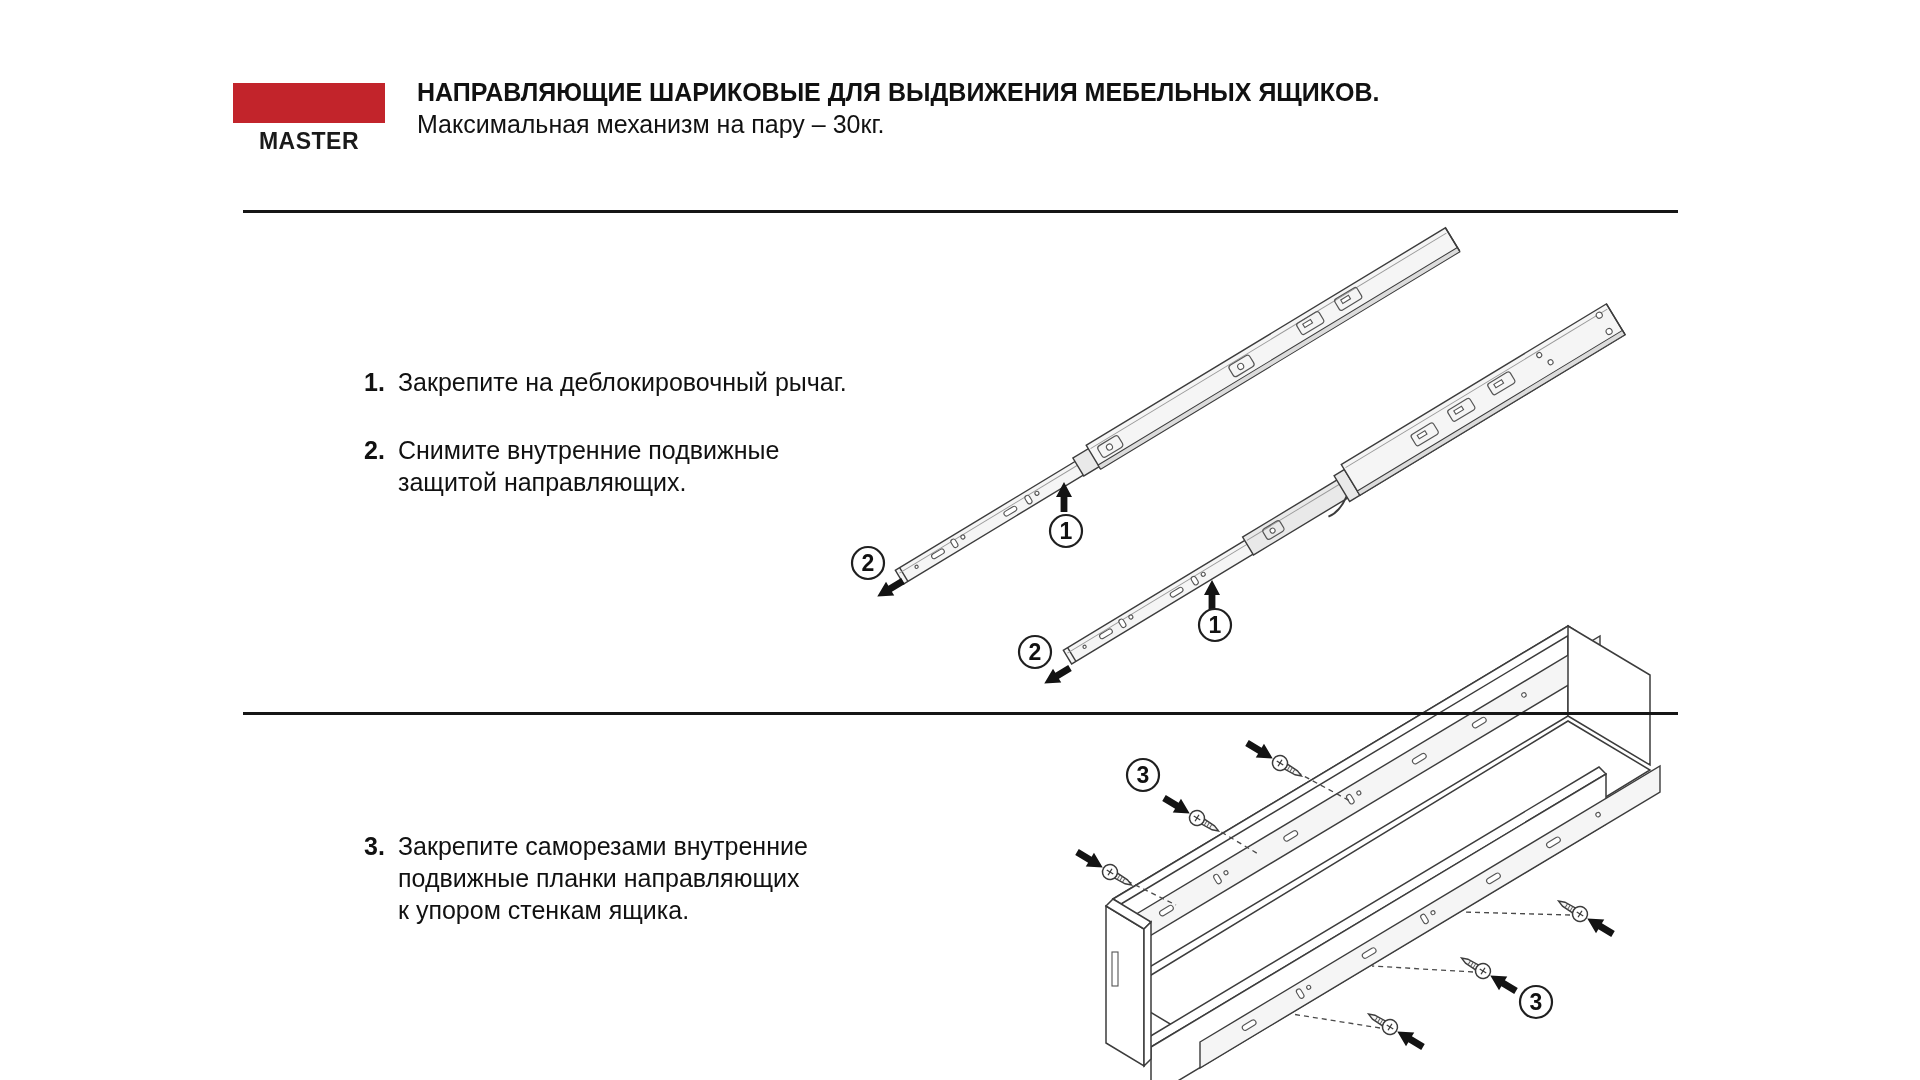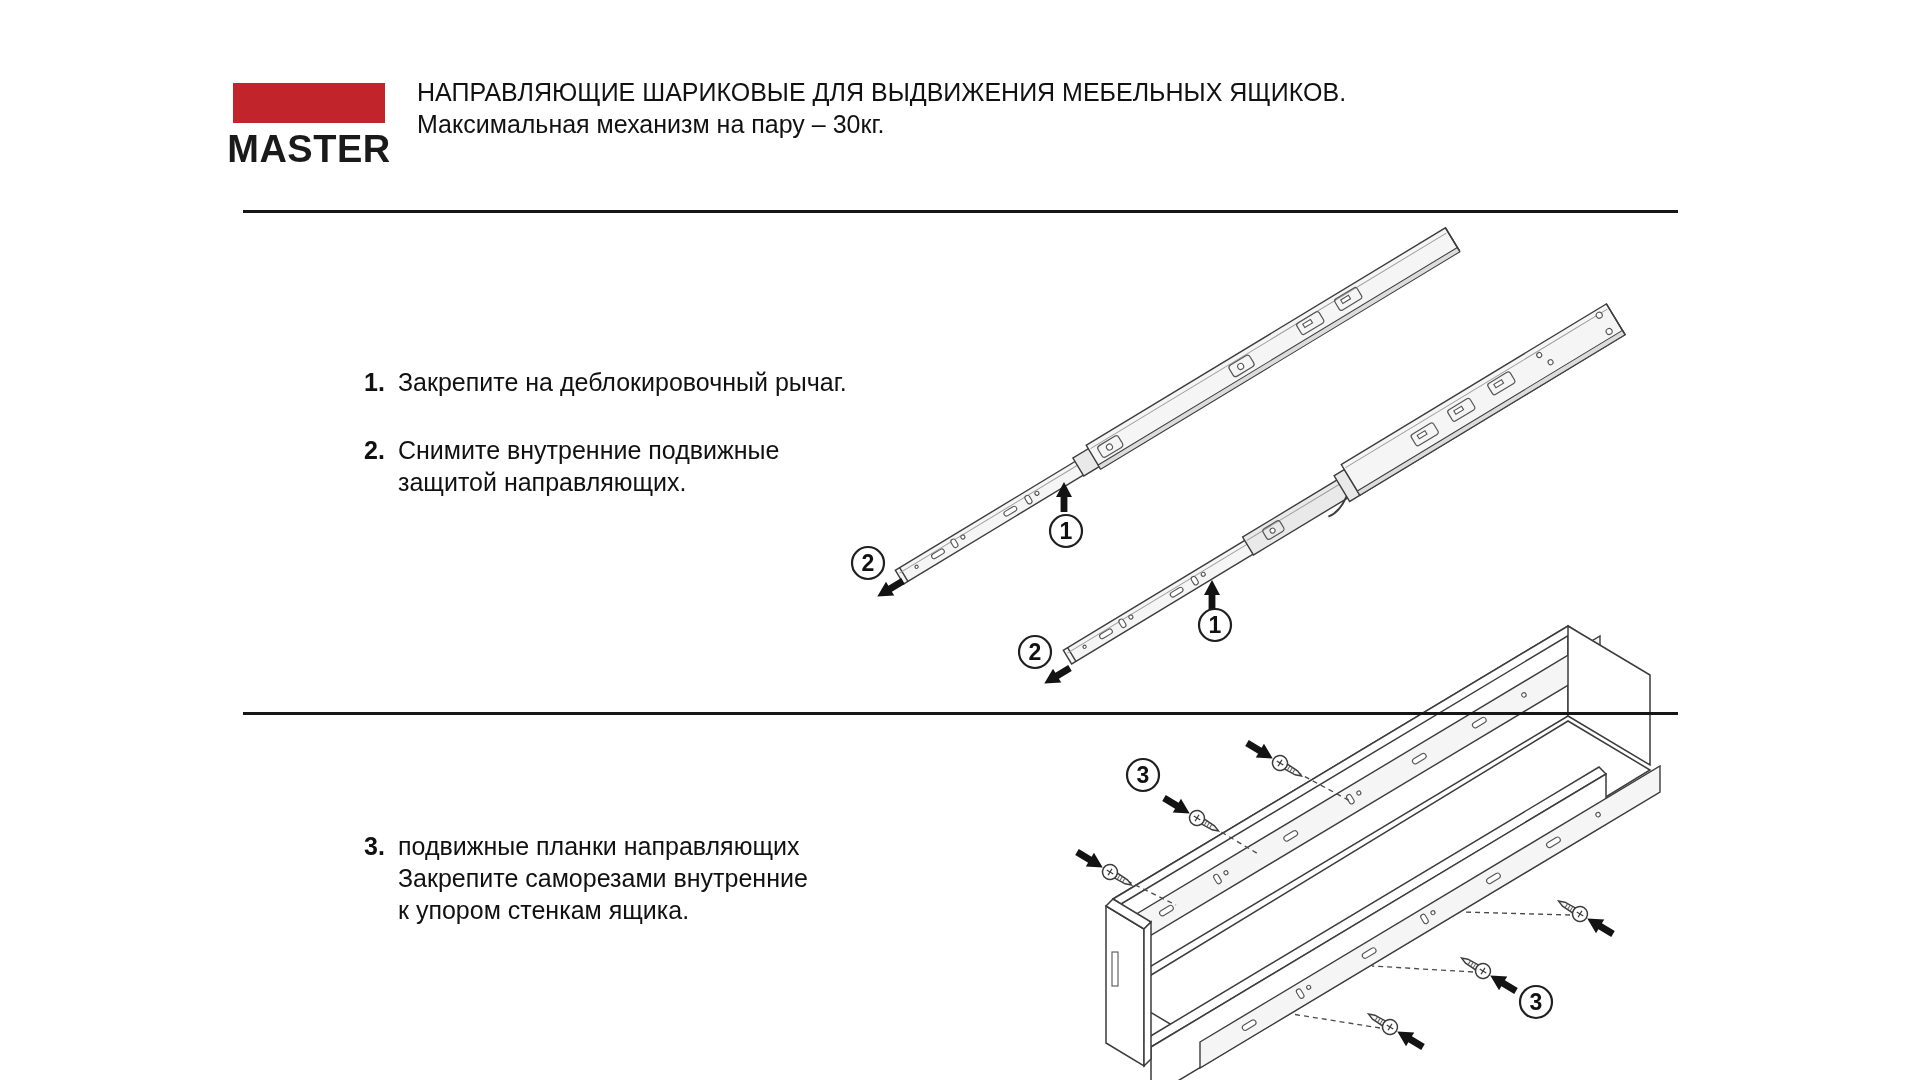--- a/index.html
+++ b/index.html
@@ -13,28 +13,28 @@
   }
   .abs{position:absolute;}
   
   .logo-rect{
     left:233px;top:83px;width:152px;height:40px;
     background:#c2242b;
   }
   .logo-word{
     left:225px;top:128px;width:168px;
     text-align:center;
-    font-size:38px;font-weight:bold;letter-spacing:.5px;color:#1a1a1a;
+    font-size:23px;font-weight:bold;letter-spacing:.5px;color:#1a1a1a;
   }
   
   .header-block{
     left:417px;top:76px;
     font-size:25px;line-height:32px;white-space:nowrap;
   }
-  .header-title{font-weight:normal;}
+  .header-title{font-weight:bold;}
   
   .divider{
     left:243px;width:1435px;height:3px;background:#161616;
   }
   .divider-1{top:210px;}
   .divider-2{top:712px;}
   
   .step{
     position:absolute;
     display:flex;
@@ -260,17 +260,17 @@
   <span class="step-num">2.</span>
   <span>
     <div>Снимите внутренние подвижные</div>
     <div>защитой направляющих.</div>
   </span>
 </div>
 
 <div class="step step-3">
   <span class="step-num">3.</span>
   <span>
+    <div>Закрепите саморезами внутренние</div>
     <div>подвижные планки направляющих</div>
-    <div>Закрепите саморезами внутренние</div>
     <div>к упором стенкам ящика.</div>
   </span>
 </div>
 
 </body></html>

